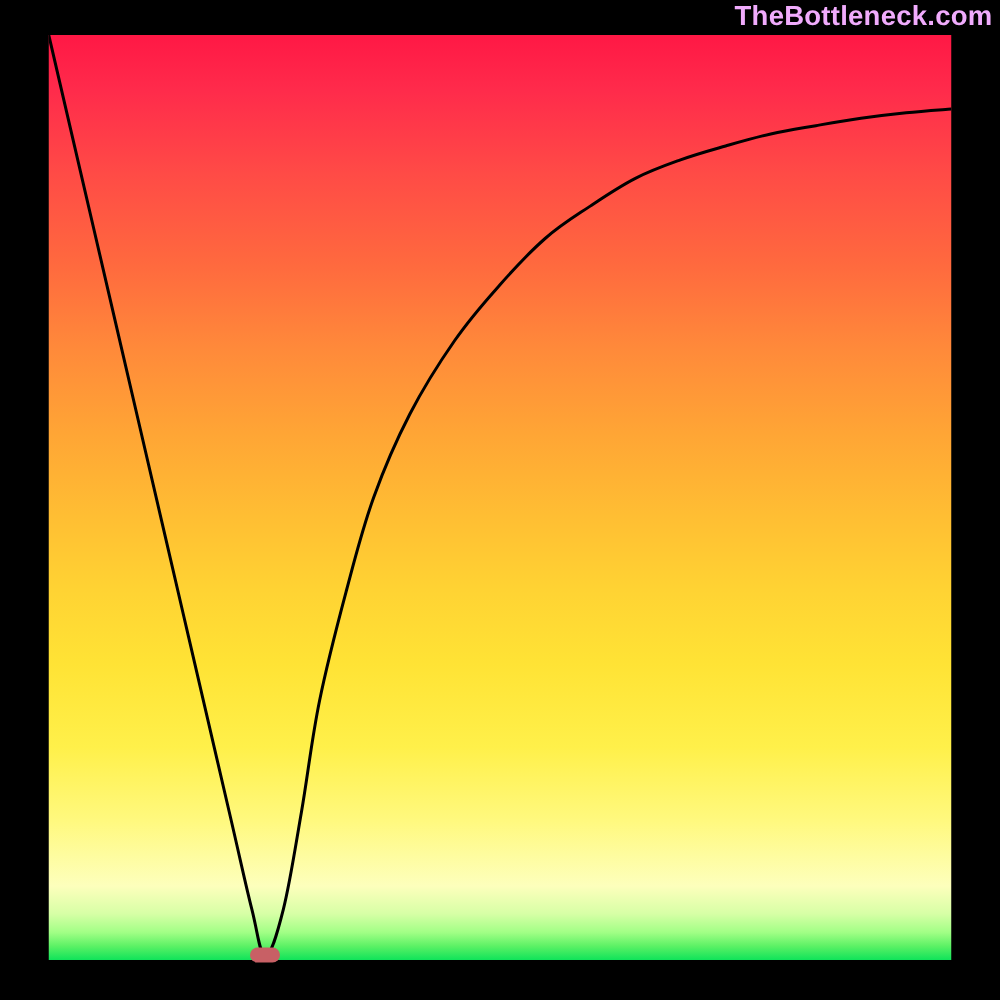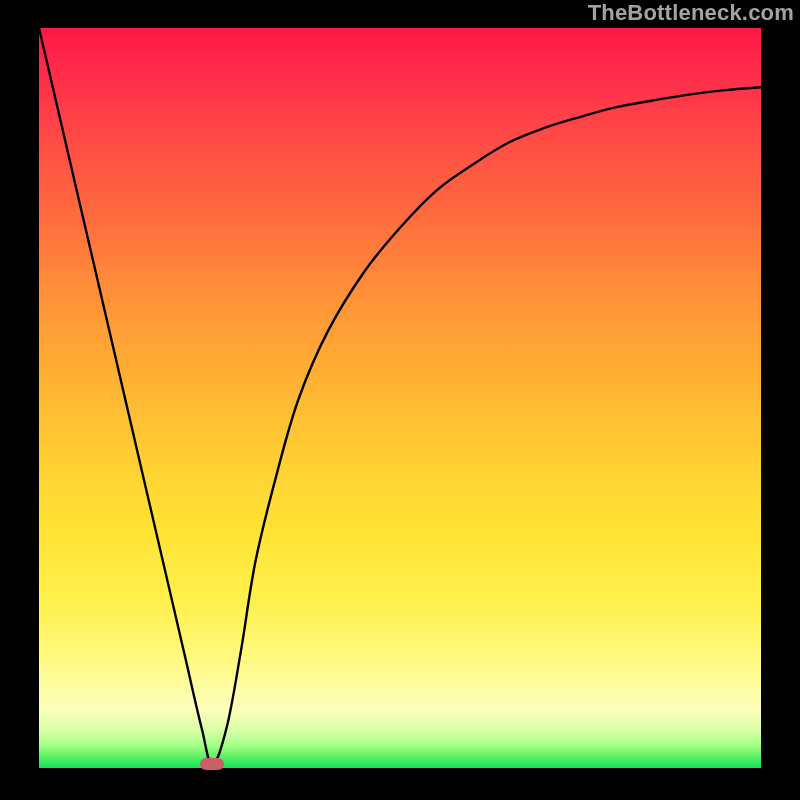--- a/index.html
+++ b/index.html
@@ -14,21 +14,21 @@
   .frame {
     position: relative;
     width: 800px;
     height: 800px;
     background: #000;
   }
   .watermark {
     position: absolute;
     top: 0;
     right: 6px;
-    color: #a3a3a3;
+    color: #f0abfc;
     font-size: 22px;
     font-weight: 600;
     letter-spacing: 0.2px;
     z-index: 20;
     text-align: right;
   }
   .plot {
     position: absolute;
     left: 39px;
     top: 28px;

